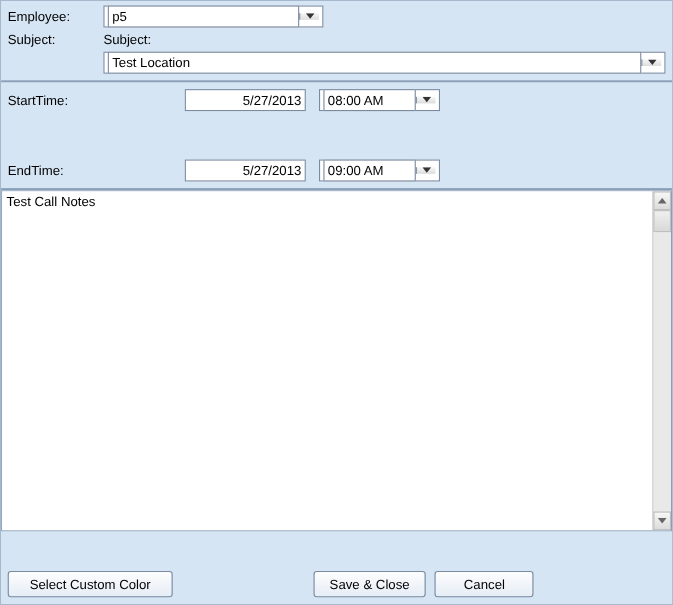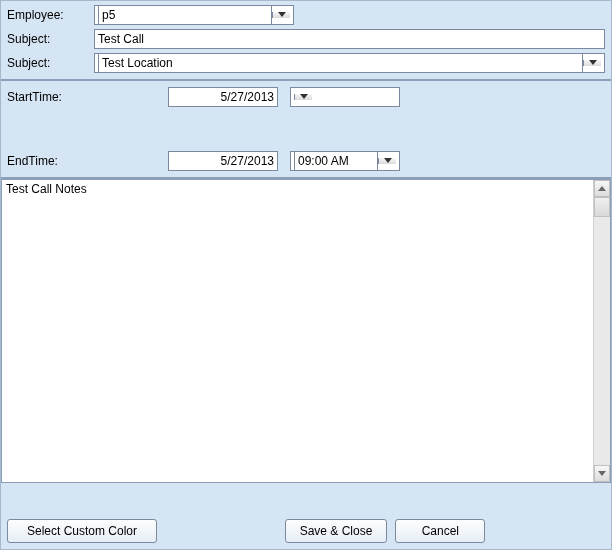--- a/index.html
+++ b/index.html
@@ -135,43 +135,41 @@
         <div class="combo-btn">
           <svg width="8" height="6">
               <polygon points="0,0 8,0 4,5" fill="#333"></polygon>
             </svg>
         </div>
       </div>
       <div></div>
         <div></div>
 
       <div class="label">Subject:</div>
-      <div class="full">
-        <input type="text" value="Test Call" style="">
-      </div>
 
       <div class="label">Subject:</div>
       <div class="full">
         <div class="combo">
           <input class="combo-input" type="text" value="Test Location" style="">
           <div class="combo-btn">
             <svg width="8" height="6">
                 <polygon points="0,0 8,0 4,5" fill="#333"></polygon>
               </svg>
           </div>
         </div>
       </div>
     </div>
   </div>
 
   <div class="time-section">
     <div class="time-cols">
       <div class="label">StartTime:</div>
       <input type="text" class="date-input" value="5/27/2013" style="">
       <div class="combo">
+        <input class="combo-input" type="text" value="08:00 AM" style="">
         <div class="combo-btn">
           <svg width="8" height="6">
               <polygon points="0,0 8,0 4,5" fill="#333"></polygon>
             </svg>
         </div>
       </div>
       <div></div>
 
       <div class="label">EndTime:</div>
       <input type="text" class="date-input" value="5/27/2013" style="">

